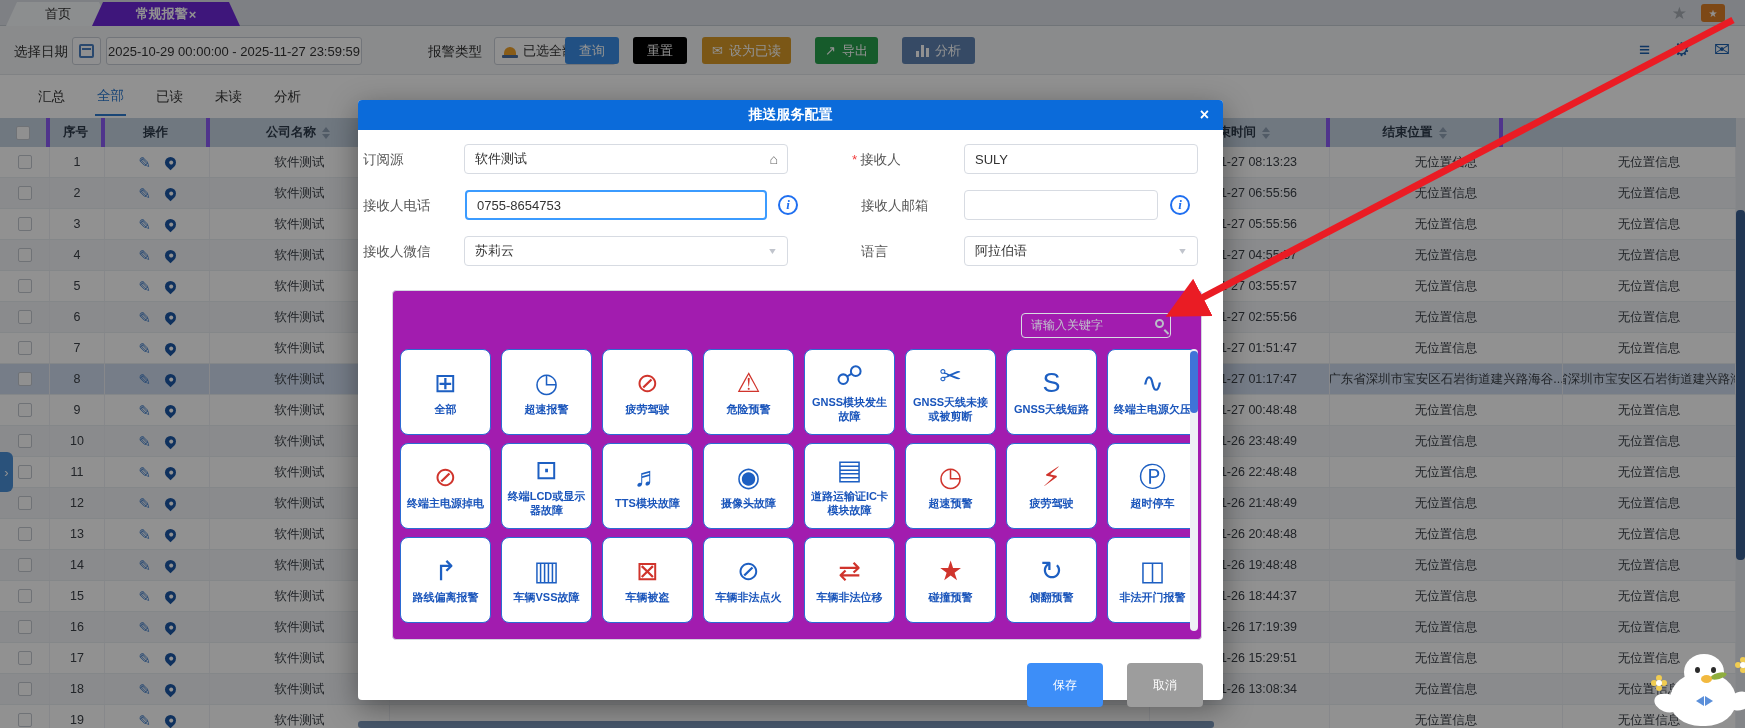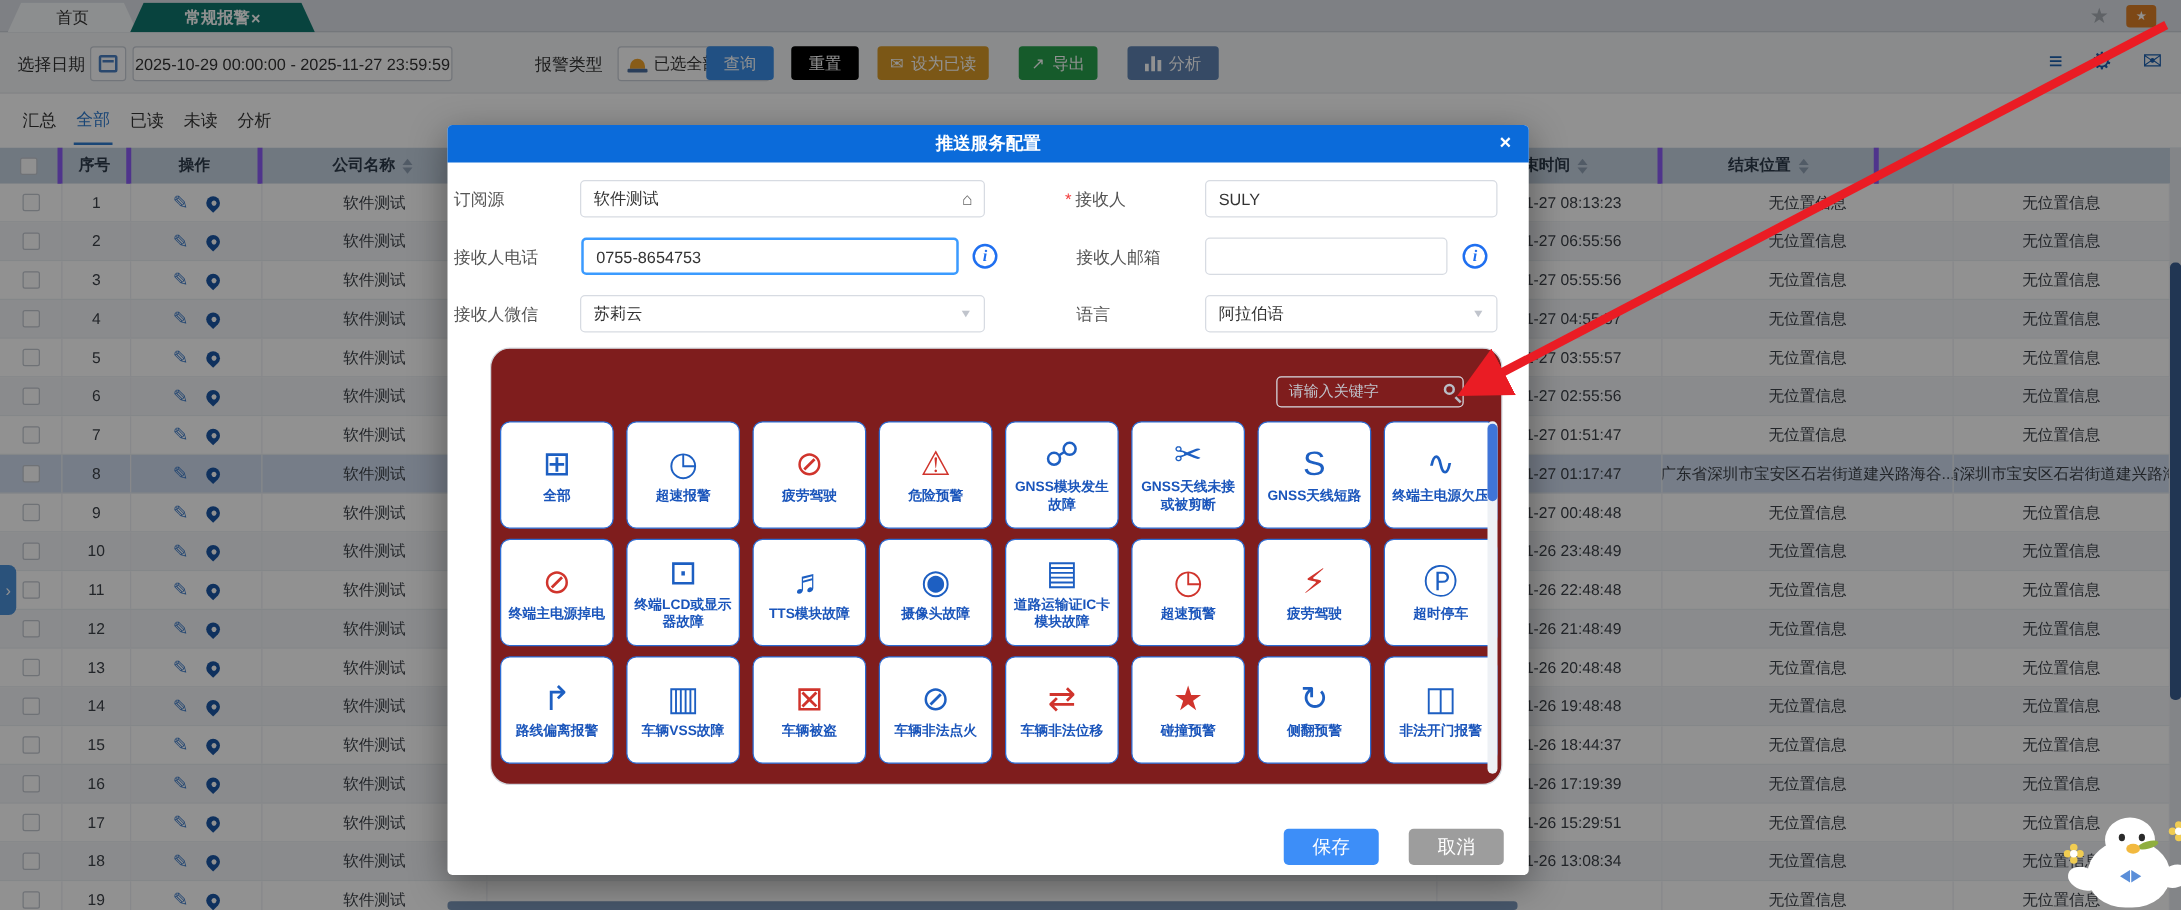--- a/index.html
+++ b/index.html
@@ -2,21 +2,21 @@
 <html><head>
 <meta charset="utf-8">
 <style>
 *{margin:0;padding:0;box-sizing:border-box}
 html,body{width:1745px;height:728px;overflow:hidden;font-family:"Liberation Sans","DejaVu Sans",sans-serif}
 .page{position:absolute;inset:0;width:1745px;height:728px;background:#fff;overflow:hidden}
 
 .tabbar{position:absolute;top:0;left:0;right:0;height:26px;background:#dde2e8;border-bottom:1px solid #c6ccd4;z-index:1}
 .tab{position:absolute;top:2px;height:24px;display:flex;align-items:center;justify-content:center;font-size:13px;clip-path:polygon(11px 0,calc(100% - 11px) 0,100% 100%,0 100%)}
 .tab-home{left:6px;width:104px;background:#f7f9fb;color:#333}
-.tab-active{left:104px;width:148px;background:#0f766e;color:#fff;font-weight:bold;gap:1px}
+.tab-active{left:92px;width:148px;background:#6d28d9;color:#fff;font-weight:bold;gap:1px}
 .tab-close{font-size:13px;font-weight:bold;cursor:pointer}
 .top-star{position:absolute;right:58px;top:3px;font-size:17px;color:#a7acb4}
 .top-folder{position:absolute;right:20px;top:4px;width:24px;height:18px;background:#dc7f28;border-radius:3px;display:flex;align-items:center;justify-content:center;color:#fff;font-size:10px}
 
 .toolbar{position:absolute;top:26px;left:0;right:0;height:49px;background:#f3f5f7;border-bottom:1px solid #e2e5e9;z-index:1}
 .tb-label{position:absolute;top:17px;font-size:13.5px;color:#333}
 .cal-btn{position:absolute;left:72px;top:11px;width:29px;height:28px;border:1px solid #c9ced6;background:#fbfcfd;border-radius:3px;display:flex;align-items:center;justify-content:center}
 .cal-ico{width:15px;height:14px;border:2px solid #4a7fc1;border-radius:2px;position:relative}
 .cal-ico::before{content:"";position:absolute;left:1px;top:2px;right:1px;height:2px;background:#4a7fc1}
 .date-box{position:absolute;left:106px;top:11px;width:256px;height:28px;border:1px solid #c9ced6;background:#fdfdfe;border-radius:3px;font-size:13px;color:#333;display:flex;align-items:center;justify-content:center;white-space:nowrap}
@@ -31,21 +31,21 @@
 .btn-analyze{left:902px;width:73px;background:#5f83b2}
 .btn .mini{font-size:13px}
 .bars{display:inline-flex;align-items:flex-end;gap:2px;height:12px}
 .bars i{width:3px;background:#fff;display:block}
 .bars i:nth-child(1){height:6px}.bars i:nth-child(2){height:12px}.bars i:nth-child(3){height:9px}
 .tb-ico{position:absolute;top:13px;font-size:19px;color:#1b5fae;line-height:22px}
 .ico-list{right:95px;font-weight:bold}
 .ico-gear{right:55px}
 .ico-mail{right:15px}
 
-.subtabs{position:absolute;top:75px;left:0;right:0;height:43px;background:#fff;display:flex;align-items:center;gap:12px;padding-left:16px;font-size:13.5px;color:#333;z-index:1}
+.subtabs{position:absolute;top:75px;left:0;right:0;height:43px;background:#fff;display:flex;align-items:center;gap:28px;padding-left:36px;font-size:13.5px;color:#333;z-index:1}
 .subtab{padding:9px 2px;cursor:pointer}
 .subtab.active{color:#2e7bd0;border-bottom:2px solid #2e7bd0}
 
 .table{position:absolute;top:118px;left:0;width:1745px;height:610px;overflow:hidden;z-index:1}
 .thead,.trow{display:flex;align-items:stretch}
 .thead{height:29px;background:#c6d3e1;font-size:12.5px;font-weight:bold;color:#2c3a4a}
 .trow{height:31px;font-size:12.5px;color:#3c4148;background:#fff;border-bottom:1px solid #e9edf1;cursor:pointer}
 .trow.alt{background:#f3f5f8}
 .trow.selected{background:#cfdcef}
 .cell{display:flex;align-items:center;justify-content:center;overflow:hidden;white-space:nowrap}
@@ -72,31 +72,31 @@
 .modal{position:absolute;left:358px;top:100px;width:865px;height:600px;background:#fff;border-radius:4px;box-shadow:0 8px 30px rgba(0,0,0,.4);z-index:10}
 .m-head{position:absolute;top:0;left:0;right:0;height:30px;background:#0b6bda;border-radius:4px 4px 0 0;display:flex;align-items:center;justify-content:center;color:#fff;font-size:14px;font-weight:bold}
 .m-close{position:absolute;right:14px;top:0;height:30px;display:flex;align-items:center;color:#fff;font-size:16px;cursor:pointer}
 .f-label{position:absolute;width:95px;text-align:left;font-size:13.5px;color:#555;white-space:nowrap}
 .req{color:#f23c3c;margin-right:3px}
 .f-input{position:absolute;height:30px;border:1px solid #d7dbe2;border-radius:4px;background:#fff;font-size:13px;color:#333;display:flex;align-items:center;padding:0 10px}
 .suffix{position:absolute;right:9px;color:#666;font-size:14px}
 .chev{position:absolute;right:9px;color:#c0c4cc;font-size:11px;transform:scaleY(.8)}
 .focus{border:2px solid #3b9bff}
 .info{position:absolute;width:20px;height:20px;border-radius:50%;border:2px solid #1f6ff0;color:#1f6ff0;font-size:13px;font-weight:bold;font-style:italic;font-family:"Liberation Serif",serif;display:flex;align-items:center;justify-content:center}
-.panel{position:absolute;left:34px;top:178px;width:810px;height:350px;border:1px solid #d3d7de;border-radius:16px;background:#7f1d1d}
+.panel{position:absolute;left:34px;top:190px;width:810px;height:350px;border:1px solid #d3d7de;border-radius:4px;background:#a21caf}
 .search{position:absolute;left:628px;top:22px;width:150px;height:25px;border:1px solid #d7dbe2;border-radius:4px;display:flex;align-items:center;padding:0 24px 0 9px;font-size:12px;color:#c0c4cc}
 .mag{position:absolute;right:6px;top:5px;width:9px;height:9px;border:2px solid #b9bec7;border-radius:50%}
 .mag::after{content:"";position:absolute;left:8px;top:8px;width:6px;height:2px;background:#b9bec7;transform:rotate(45deg);transform-origin:0 0}
 .tile-grid{position:absolute;left:7px;top:58px;width:798px;display:grid;grid-template-columns:repeat(8,91px);column-gap:10px;row-gap:8px}
 .tile{height:86px;border:1px solid #2b6bd3;border-radius:8px;background:#fff;display:flex;flex-direction:column;align-items:center;justify-content:center;gap:5px;cursor:pointer;padding:3px}
 .tile-ico{font-size:27px;line-height:30px}
 .tile-label{font-size:11px;font-weight:bold;color:#1a55bb;text-align:center;line-height:1.2}
 .pscroll{position:absolute;right:3px;top:58px;width:8px;height:282px;background:#eef1f5;border-radius:4px}
 .pthumb{position:absolute;right:0;top:2px;width:8px;height:62px;background:#3f74d8;border-radius:4px}
-.m-btn{position:absolute;top:563px;width:76px;height:29px;border:none;border-radius:4px;color:#fff;font-size:15px;cursor:pointer}
+.m-btn{position:absolute;top:563px;width:76px;height:44px;border:none;border-radius:4px;color:#fff;font-size:12px;cursor:pointer}
 .btn-save{left:669px;background:#3d8ef8}
 .btn-cancel{left:769px;background:#9d9d9d}
 
 .arrow{position:absolute;inset:0;z-index:50;pointer-events:none}
 
 .mascot{position:absolute;left:1648px;top:652px;width:100px;height:76px;z-index:40}
 .m-part{position:absolute}
 .duck-body{left:22px;top:20px;width:66px;height:54px;background:#fff;border-radius:50% 50% 46% 46%}
 .duck-head{left:36px;top:2px;width:40px;height:36px;background:#fff;border-radius:50%}
 .duck-wing-l{left:6px;top:42px;width:26px;height:18px;background:#fff;border-radius:50%;transform:rotate(20deg)}

